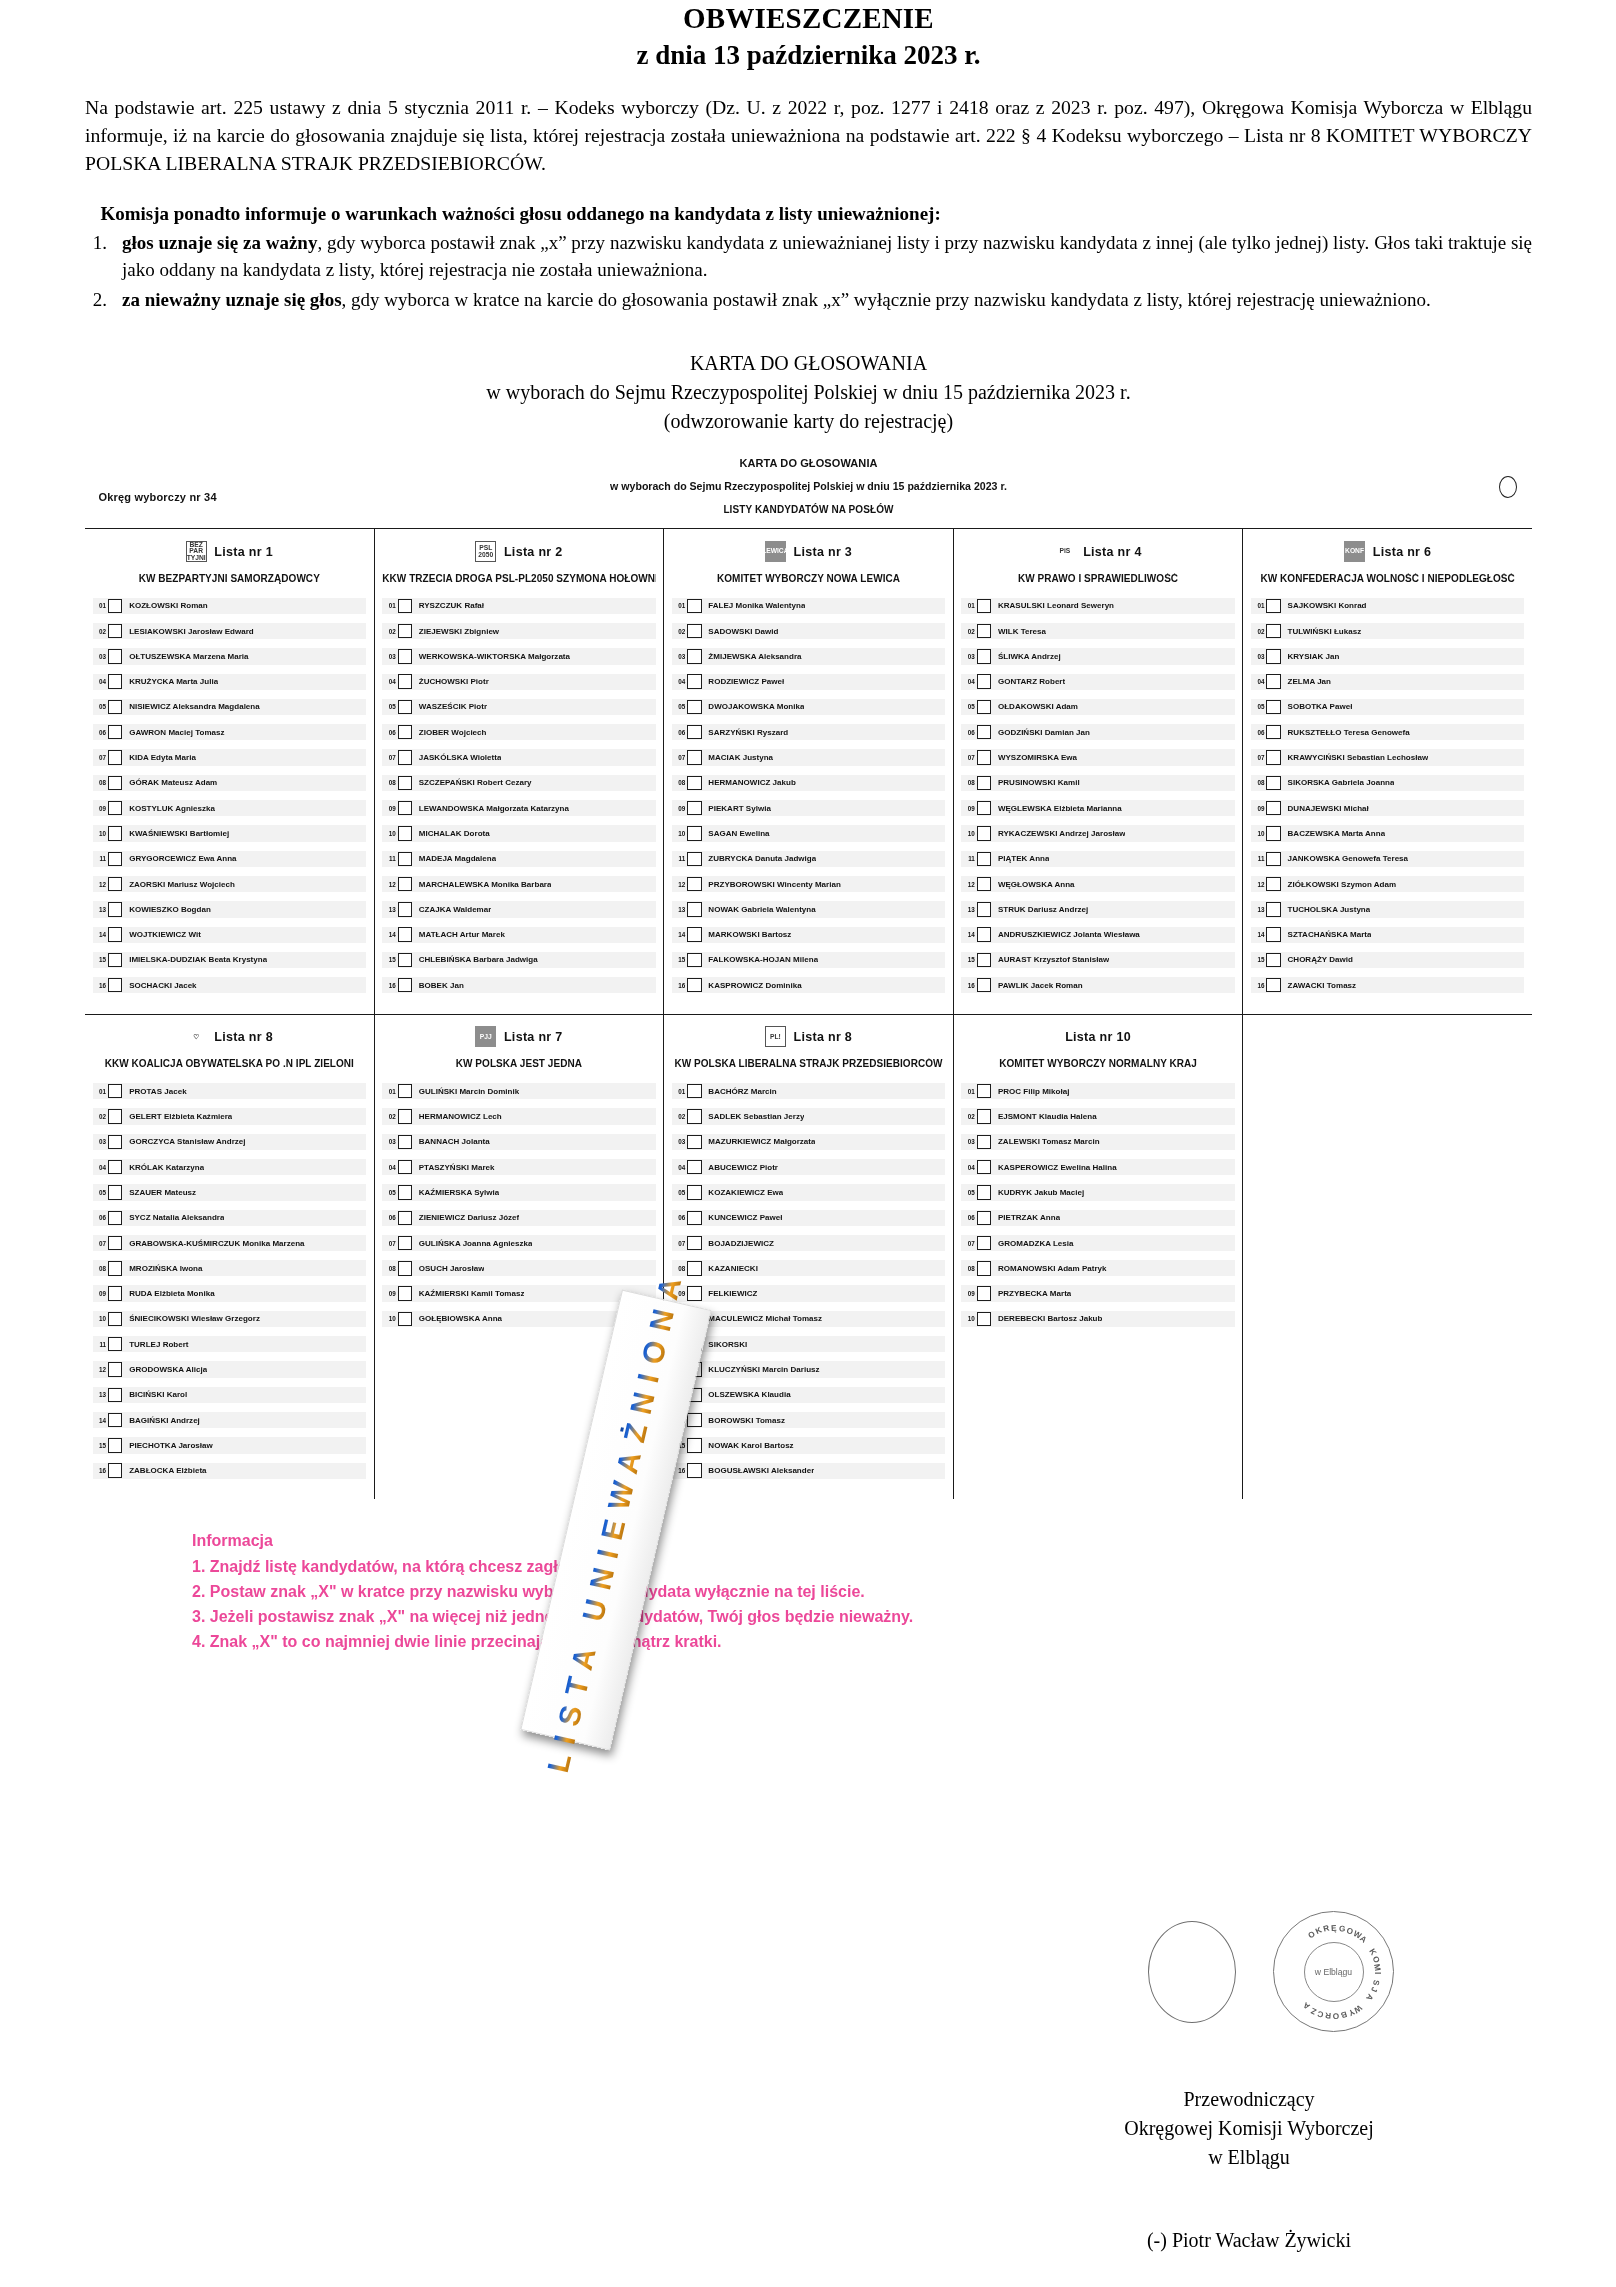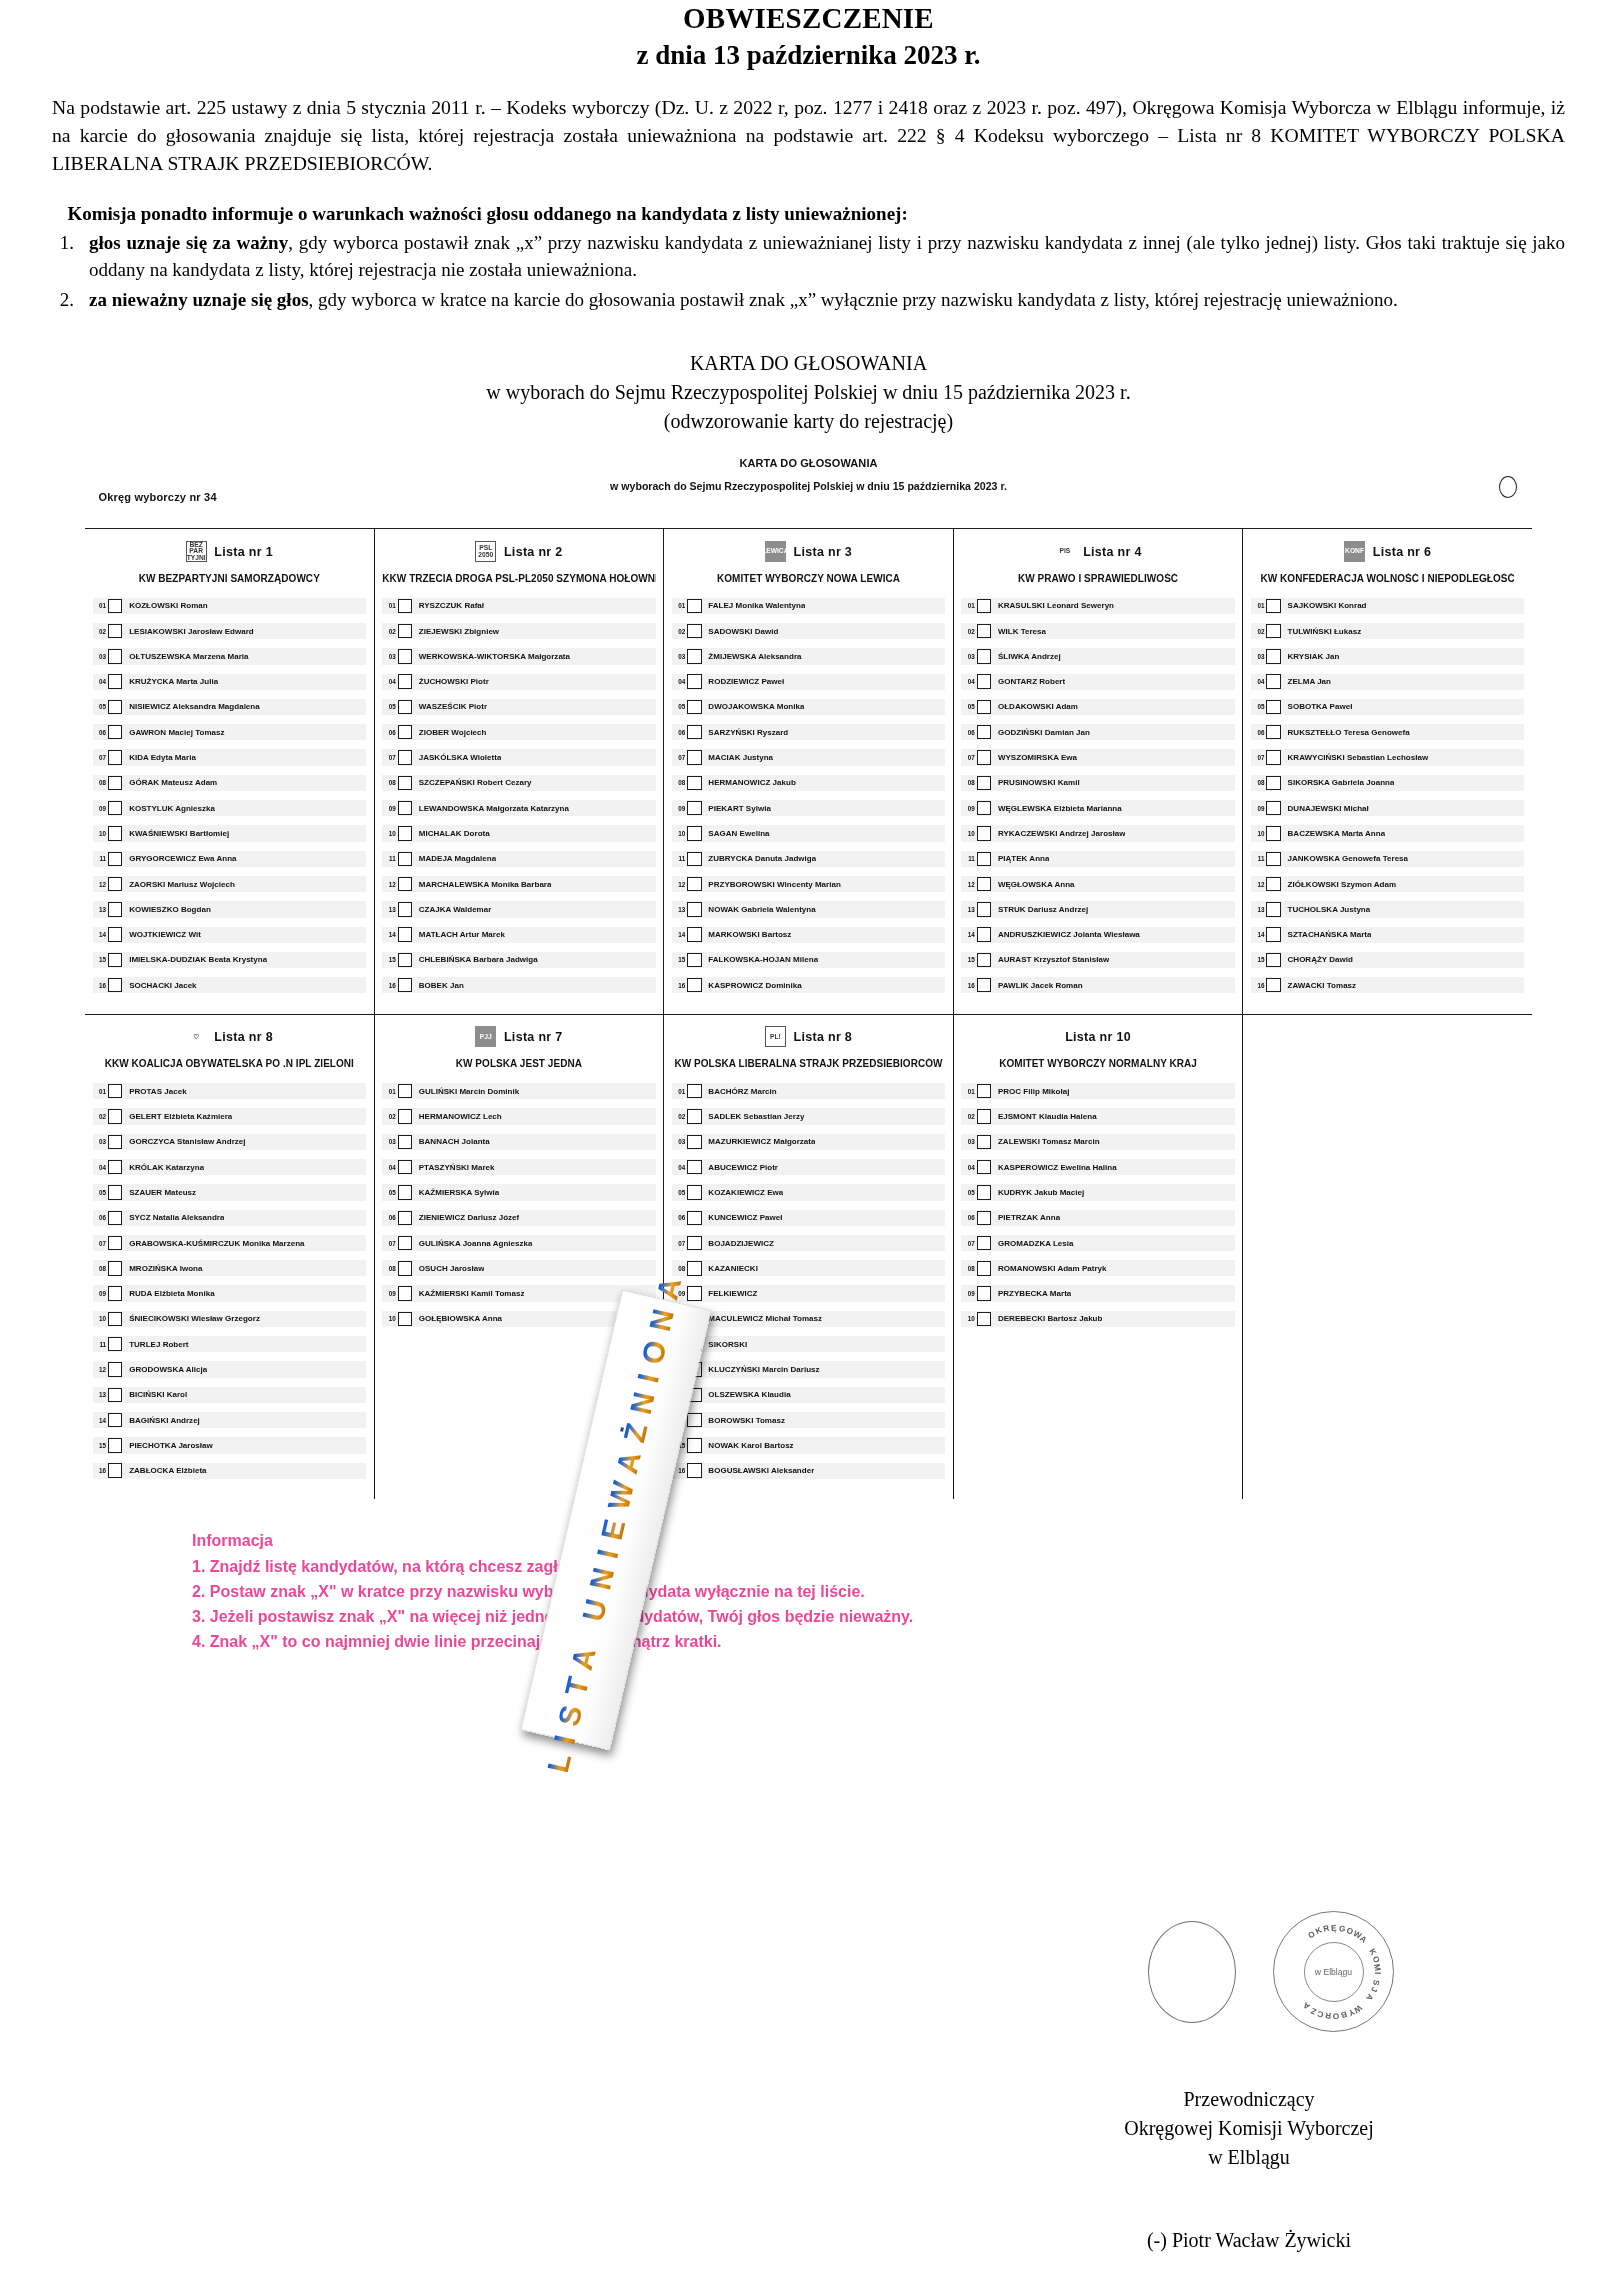--- a/index.html
+++ b/index.html
@@ -7,21 +7,21 @@
   body {
     width:1617px; height:2287px;
     background:#ffffff;
     font-family:"Liberation Serif", serif;
     color:#000;
     position:relative;
     overflow:hidden;
   }
 
   
-  .page { padding:0 52px; }
+  .page { padding:0 85px; }
 
   .ann-title { text-align:center; font-weight:bold; line-height:1.30; }
   .ann-title .l1 { font-size:29px; letter-spacing:0.2px; }
   .ann-title .l2 { font-size:29px; letter-spacing:0.2px; }
   .ann-title .l3 { font-size:27px; }
 
   .ann-body { margin-top:21px; font-size:19.7px; line-height:1.42; text-align:justify; }
   .ann-body p { margin:0; }
 
   .ann-sub { margin-top:25px; font-size:19px; font-weight:bold; padding-left:15.4px; }
@@ -203,20 +203,21 @@
   </div>
 </div>
 
 <div class="ballot">
 
   <div class="ballot-top">
     <div class="okreg">Okręg wyborczy nr 34</div>
     <div class="bal-center">
       <div class="c1">KARTA DO GŁOSOWANIA</div>
       <div class="c2">w wyborach do Sejmu Rzeczypospolitej Polskiej w dniu 15 października 2023 r.</div>
+      <div class="c3">LISTY KANDYDATÓW NA POSŁÓW</div>
     </div>
     <div class="circle-mark"></div>
   </div>
 
   <div class="grid-wrap">
 
     <div class="row row1">
 
       <div class="col">
         <div class="col-head">

